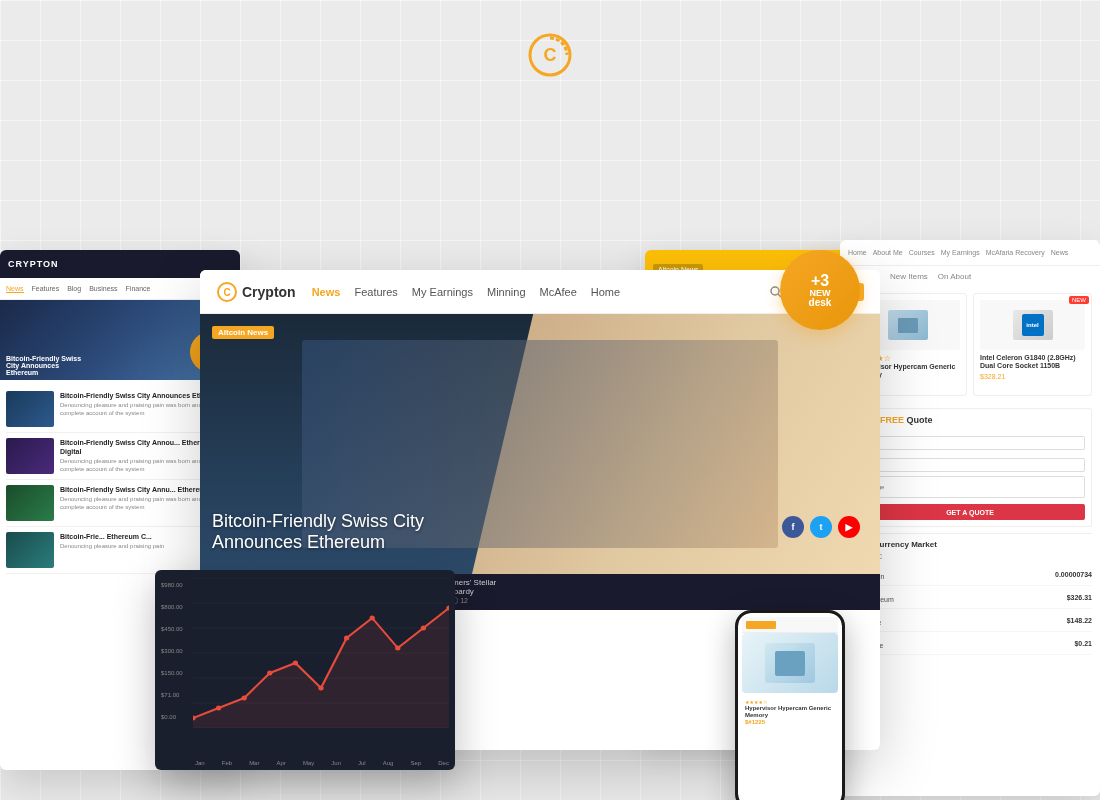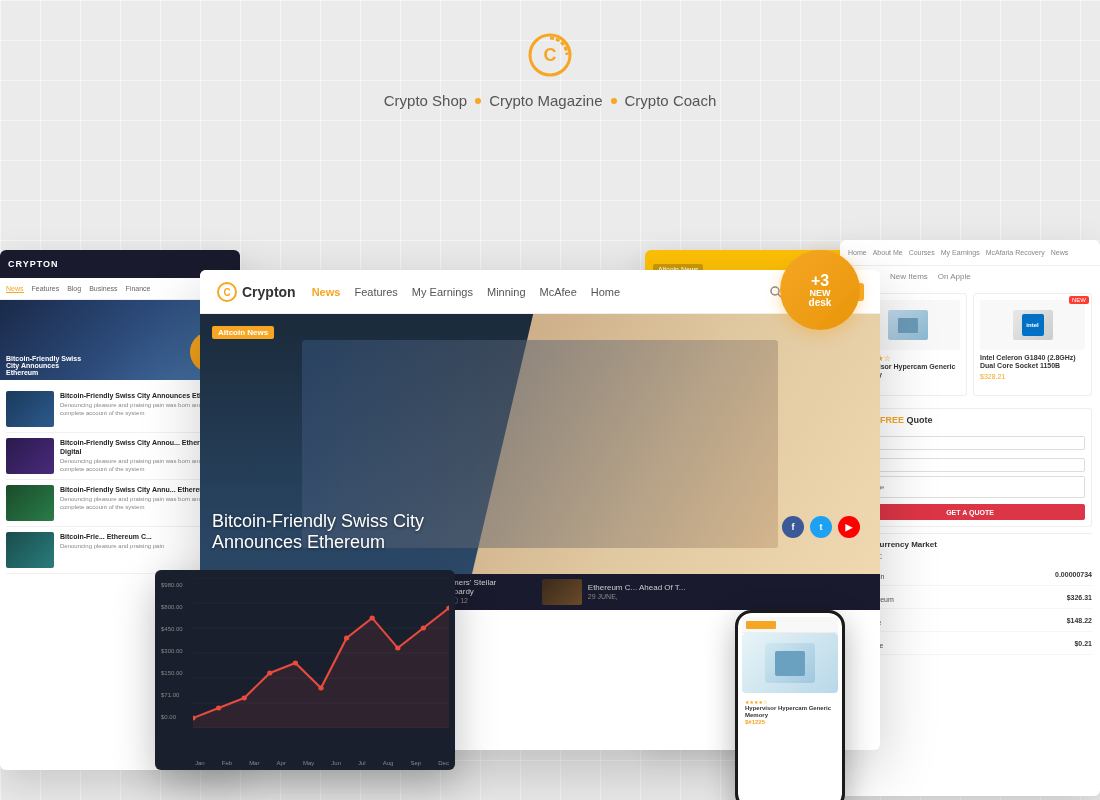--- a/index.html
+++ b/index.html
@@ -753,27 +753,20 @@
 
     <div class="logo-icon">
       <svg viewBox="0 0 50 50" xmlns="http://www.w3.org/2000/svg">
         <circle cx="25" cy="25" r="20" fill="none" stroke="#f5a623" stroke-width="3"></circle>
         <path d="M 25 8 A 17 17 0 0 1 42 25" fill="none" stroke="#f5a623" stroke-width="3" stroke-dasharray="4 2"></path>
         <text x="25" y="31" text-anchor="middle" font-size="18" font-weight="800" fill="#f5a623" font-family="Arial">C</text>
       </svg>
     </div>
 
 
-    <div class="subtitle-row">
-      <span>Crypto Shop</span>
-      <span class="subtitle-dot"></span>
-      <span>Crypto Magazine</span>
-      <span class="subtitle-dot"></span>
-      <span>Crypto Coach</span>
-    </div>
   </div>
 
   <div class="screenshots-area">
 
     <div class="screenshot-left">
       <div class="sl-topbar">
         <span class="sl-logo-text">CRYPTON</span>
       </div>
       <div class="sl-nav">
         <span class="sl-nav-item active">News</span>
@@ -876,24 +869,20 @@
       <div class="sc-news-bar">
         <div class="sc-news-items">
           <div class="sc-news-item">
             <div class="sc-news-thumb" style="background:linear-gradient(135deg,#2a2a3a,#444);"></div>
             <div class="sc-news-text">y Support What Now?<br><span style="color:#888;font-size:7px;">29 JUNE, 2017 ⓘ 11</span></div>
           </div>
           <div class="sc-news-item">
             <div class="sc-news-thumb" style="background:linear-gradient(135deg,#1a3a1a,#2a5a2a);"></div>
             <div class="sc-news-text">Poloniex Bitcoiners' Stellar Lumens in Jeopardy<br><span style="color:#888;font-size:7px;">29 JUNE, 2017 ⓘ 12</span></div>
           </div>
-          <div class="sc-news-item">
-            <div class="sc-news-thumb" style="background:linear-gradient(135deg,#3a2a1a,#6a4a2a);"></div>
-            <div class="sc-news-text">Ethereum C... Ahead Of T...<br><span style="color:#888;font-size:7px;">29 JUNE,</span></div>
-          </div>
         </div>
       </div>
     </div>
 
     <div class="screenshot-eth">
       <span class="eth-badge">Altcoin News</span>
       <div class="eth-title">Ethereum Classic Jumps<br>Of The Pack</div>
       <div style="margin-top:8px;width:100%;height:100px;background:linear-gradient(135deg,#e8a800,#c8880a);border-radius:3px;overflow:hidden;position:relative;">
 
         <div style="position:absolute;inset:0;background:linear-gradient(135deg,rgba(0,0,0,0.3),rgba(0,0,0,0.1));display:flex;align-items:center;justify-content:center;">
@@ -997,21 +986,21 @@
         <span>Courses</span>
         <span>My Earnings</span>
         <span>McAfaria Recovery</span>
         <span>News</span>
       </div>
 
       <div class="sr-product-area">
         <div class="sr-tabs">
           <span class="sr-tab active">Featured</span>
           <span class="sr-tab">New Items</span>
-          <span class="sr-tab">On Apple</span>
+          <span class="sr-tab">On About</span>
         </div>
 
         <div class="sr-products">
 
           <div class="sr-product" style="position:relative;">
             <div class="sr-product-img">
               <div style="width:40px;height:30px;background:linear-gradient(135deg,#c0d8e8,#8ab8d0);border-radius:2px;display:flex;align-items:center;justify-content:center;">
                 <div style="width:20px;height:15px;background:#6a9ab8;border-radius:1px;"></div>
               </div>
             </div>

